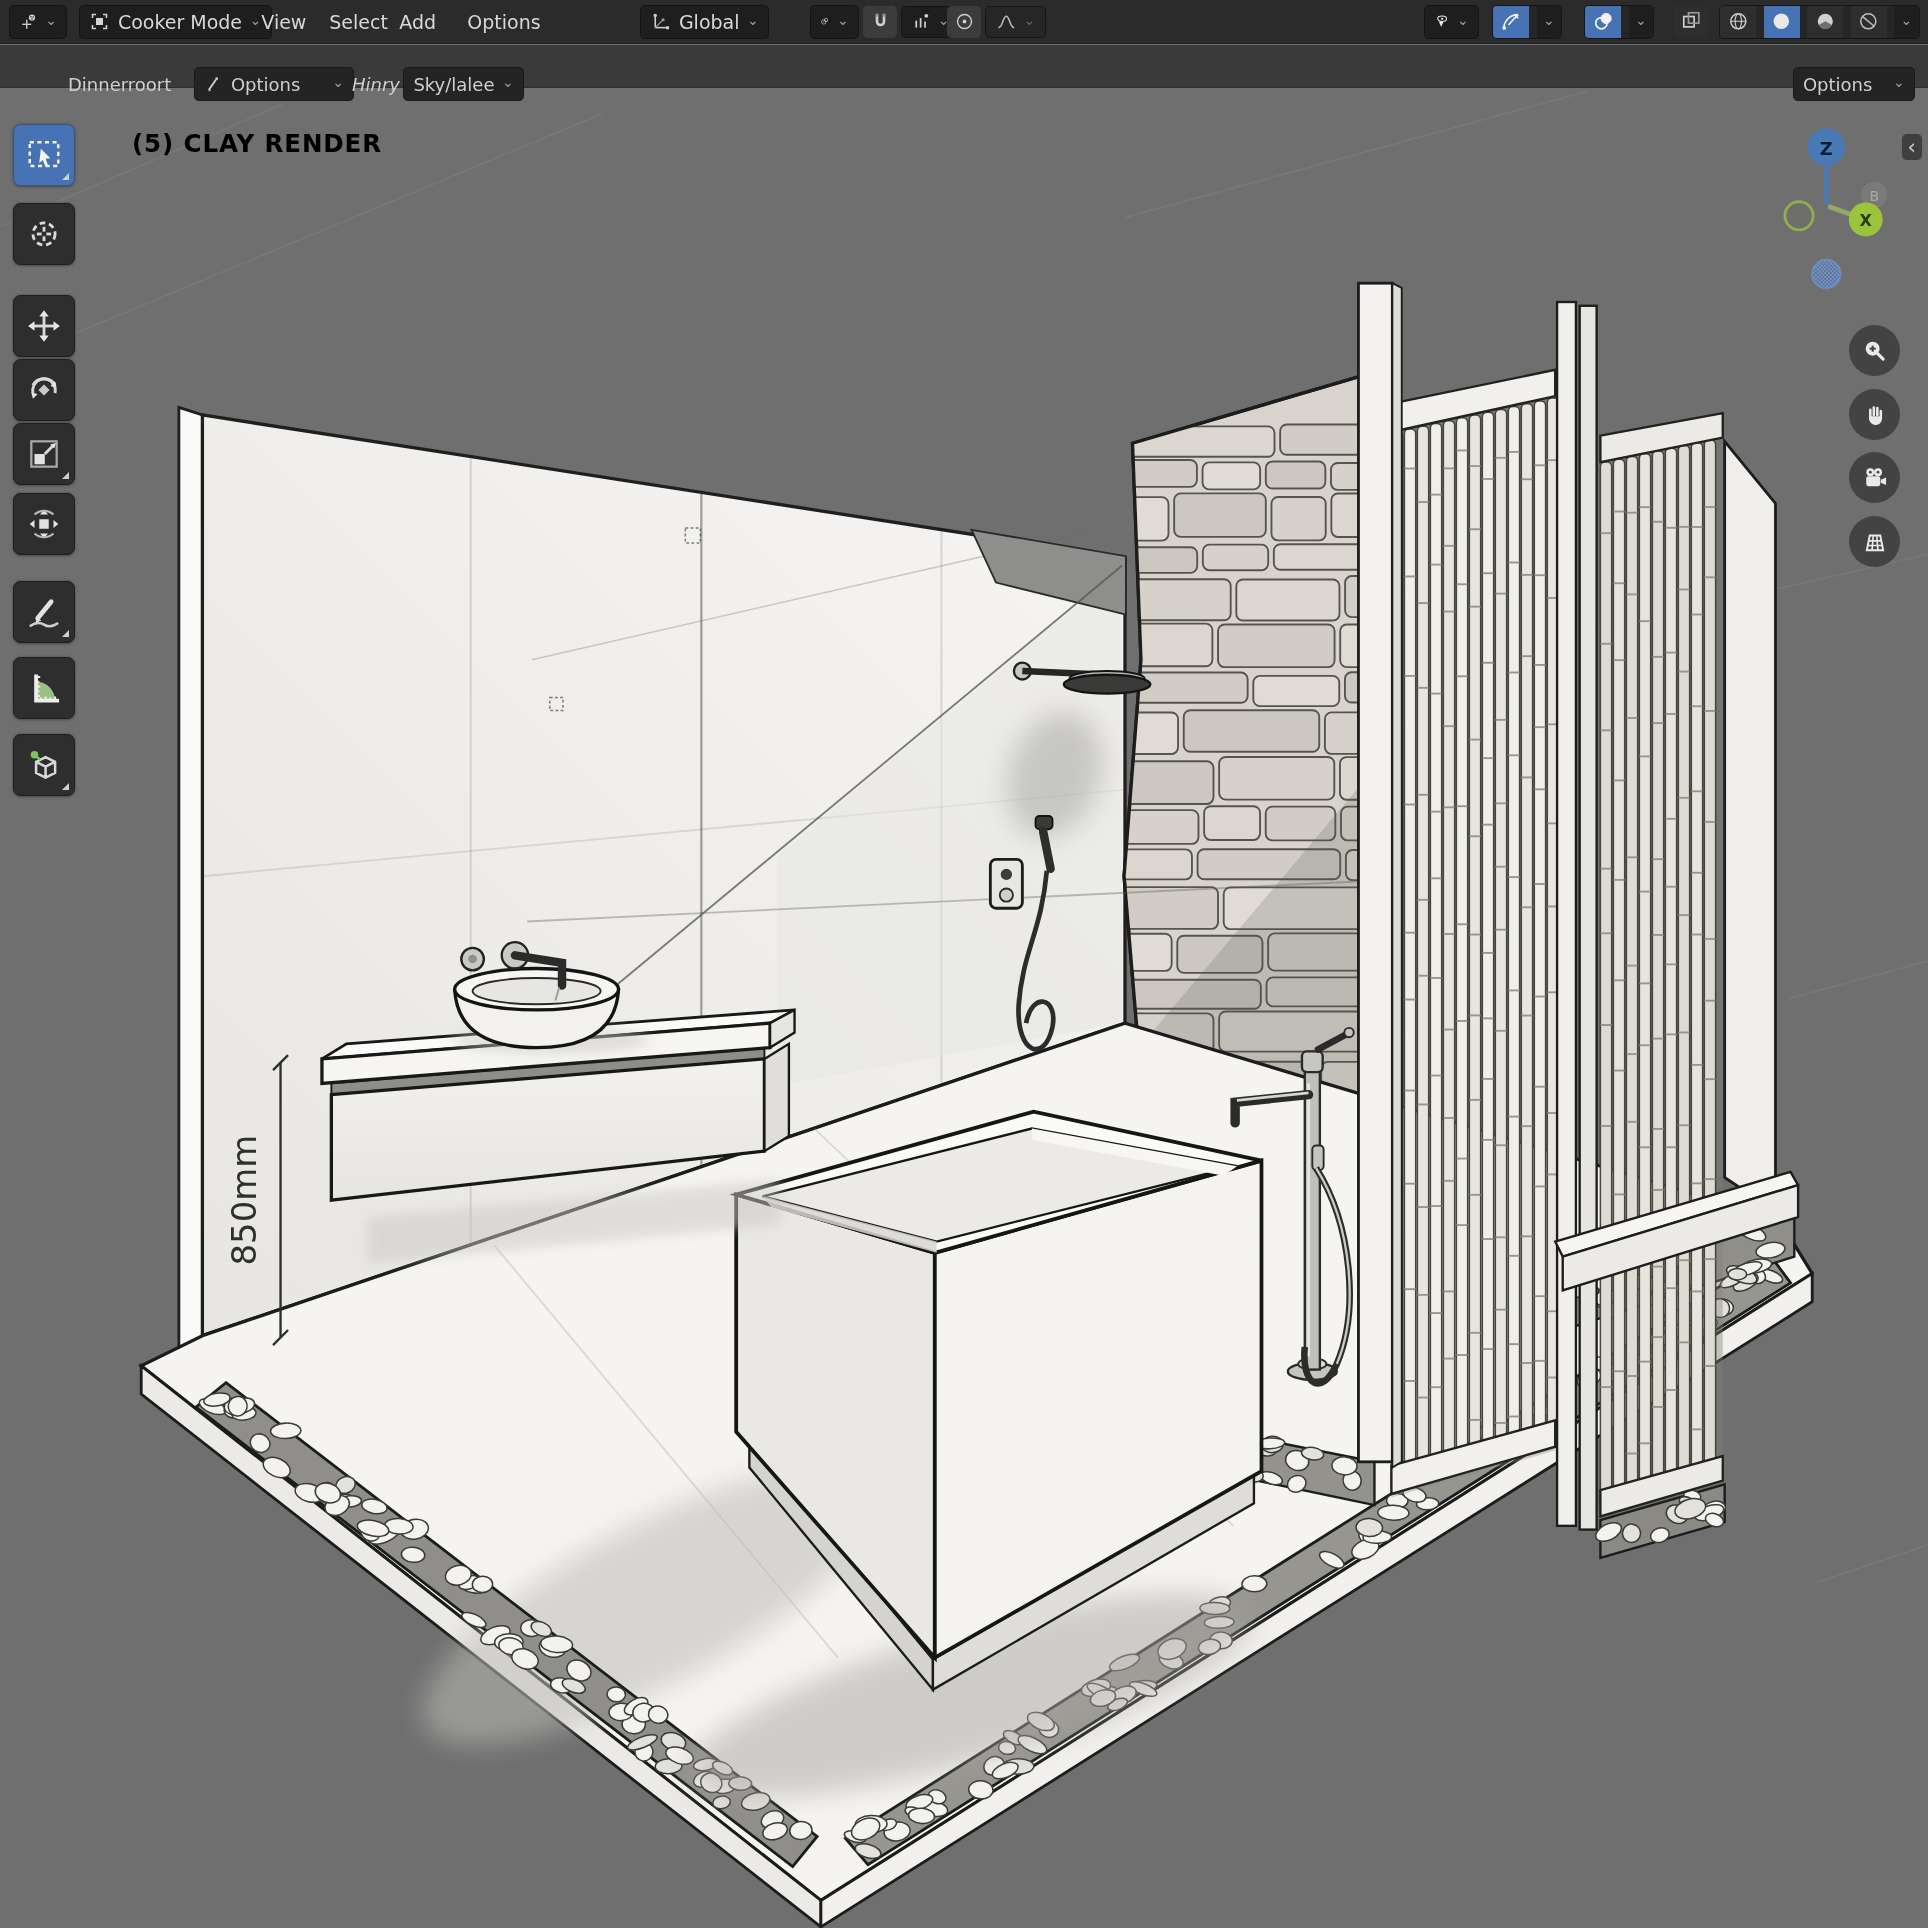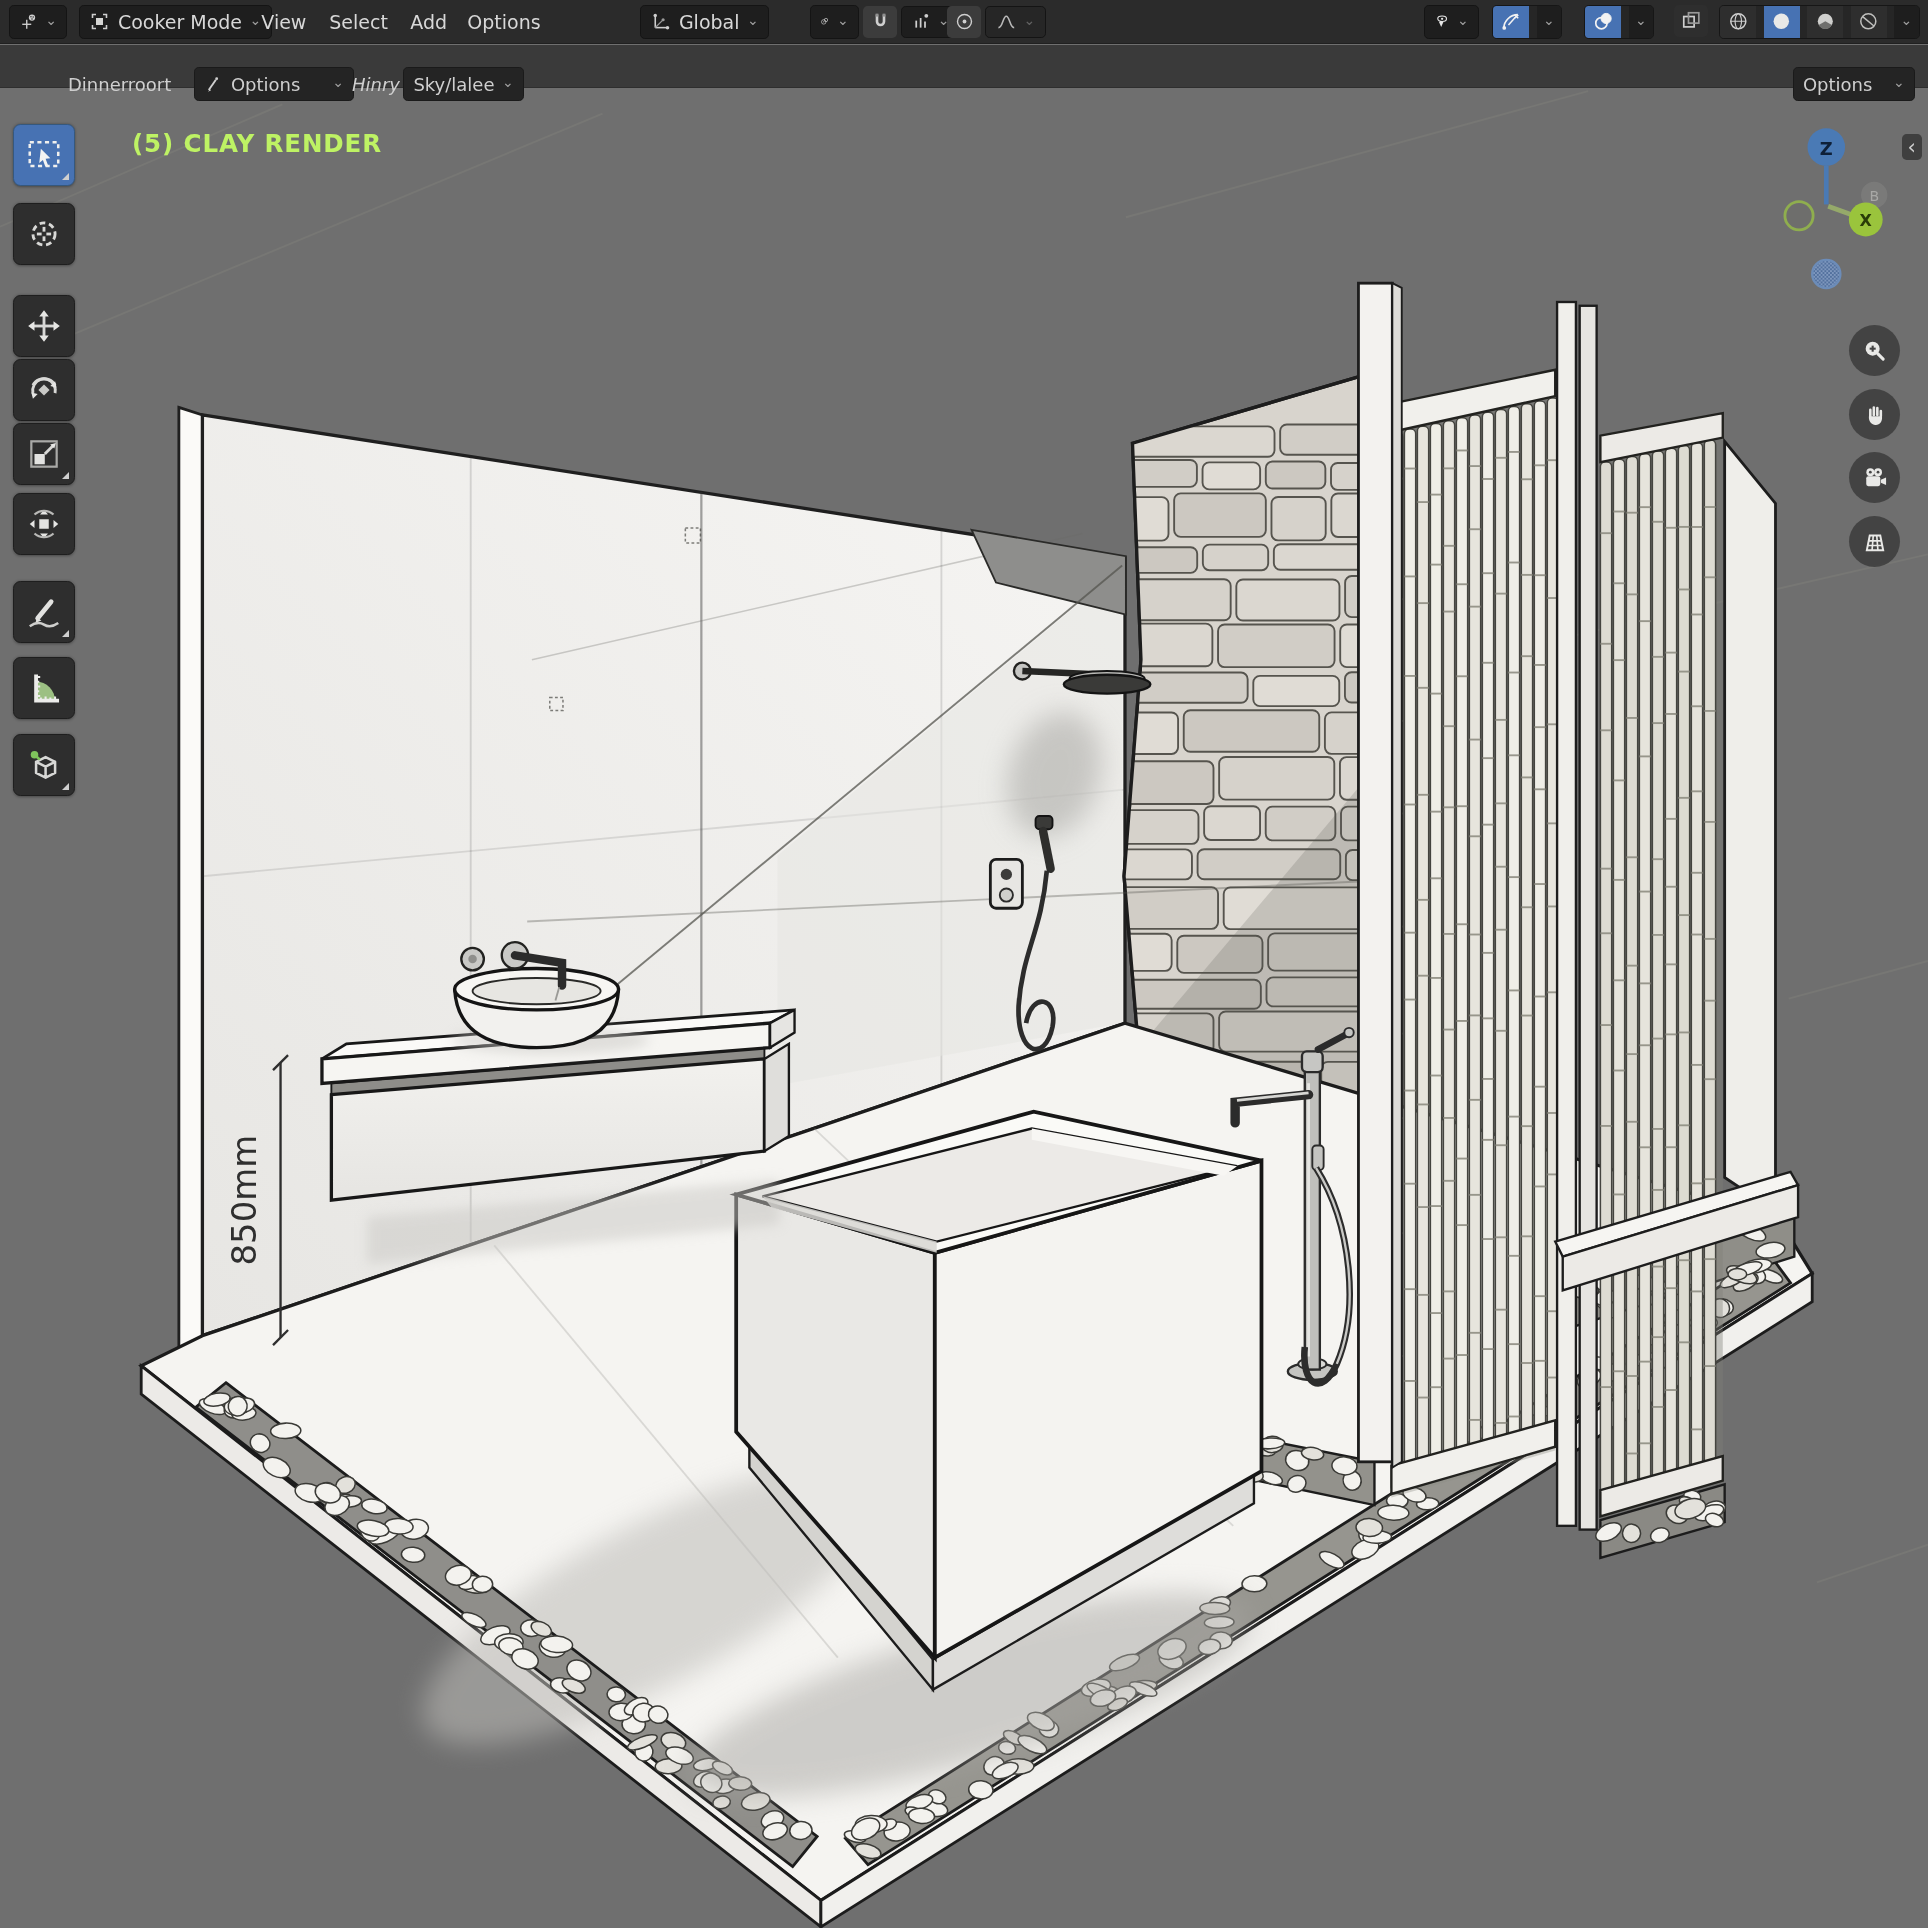--- a/index.html
+++ b/index.html
@@ -21,21 +21,21 @@
   .lone{background:#3c3c3c;border-radius:4.7px;width:34px;height:32px;display:flex;align-items:center;justify-content:center;}
   
   .row2{position:absolute;left:0;top:45px;width:1928px;height:43px;background:#3a3a3a;
         border-bottom:0.9px solid #2e2e2e;z-index:40;}
   .r2-item{position:absolute;top:22px;height:34px;display:flex;align-items:center;gap:7.5px;
            color:#cfcfcf;font-size:18px;text-align:center;}
   .r2-field{background:#242424;border:0.9px solid #1a1a1a;border-radius:4.7px;padding:0 9.4px;}
   
   .viewport{position:absolute;left:0;top:89px;width:1928px;height:1840px;background:#6f6f6f;z-index:1;}
   #scene{position:absolute;left:0;top:0;}
-  .vp-label{position:absolute;left:132px;top:40px;color:#bef264;font-size:24.5px;font-weight:600;
+  .vp-label{position:absolute;left:132px;top:40px;color:#000000;font-size:24.5px;font-weight:600;
             letter-spacing:0.9px;z-index:5;}
   
   .tool-btn{position:absolute;left:13px;width:62px;height:62px;background:#2e2e2e;border:0.9px solid #1e1e1e;
             border-radius:7.5px;display:flex;align-items:center;justify-content:center;z-index:10;
             box-shadow:0 0.9px 2.8px rgba(0,0,0,.35);}
   .tool-btn.active{background:#4772b3;border-color:#35587e;}
   .subtool::after{content:"";position:absolute;right:4.7px;bottom:4.7px;width:0;height:0;
             border-left:7.5px solid transparent;border-bottom:7.5px solid #cfcfcf;}
   
   .nav-btn{position:absolute;left:1849px;width:51px;height:51px;border-radius:50%;background:rgba(62,62,62,.88);
@@ -71,21 +71,21 @@
       <span>Cooker Mode</span>
       <span class="chev">⌄</span>
     </div>
 
     <div class="tb-item menu-item" style="left:250px;">
         <span>View</span>
       </div>
     <div class="tb-item menu-item" style="left:318px;">
         <span>Select</span>
       </div>
-    <div class="tb-item menu-item" style="left:399px;">
+    <div class="tb-item menu-item" style="left:388px;">
         <span>Add</span>
       </div>
     <div class="tb-item menu-item" style="left:456px;">
         <span>Options</span>
       </div>
 
     <div class="tb-item field" style="left:640px;">
       <svg width="21" height="21" viewBox="0 0 24 24">
         <line x1="6" y1="19" x2="6" y2="6" stroke="#cfcfcf" stroke-width="1.8"></line>
         <line x1="6" y1="19" x2="19" y2="19" stroke="#cfcfcf" stroke-width="1.8"></line>

